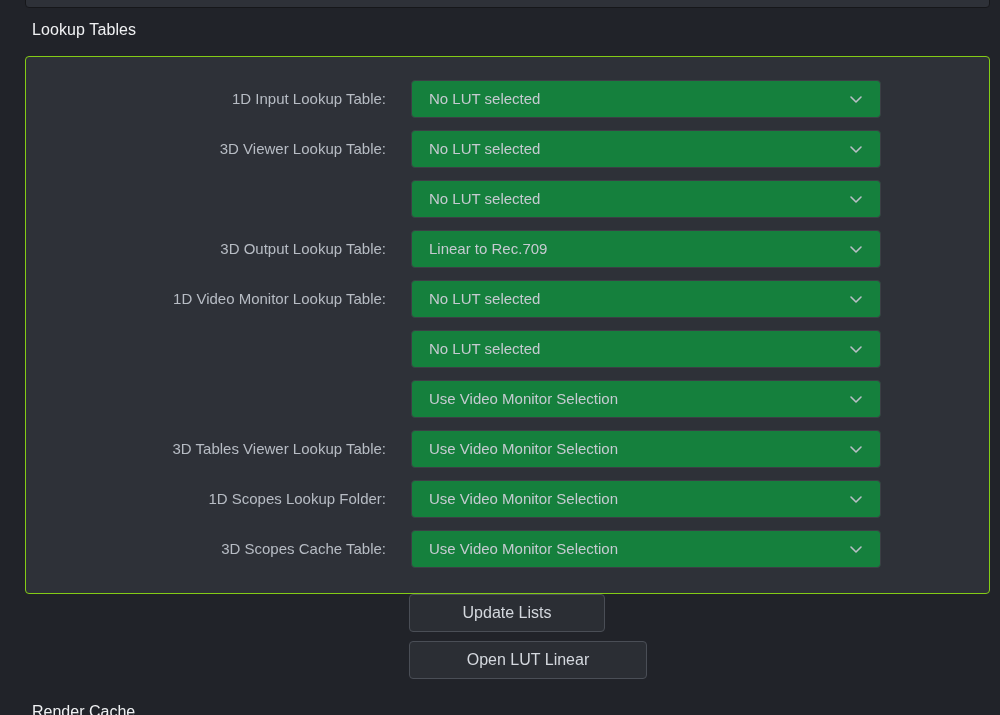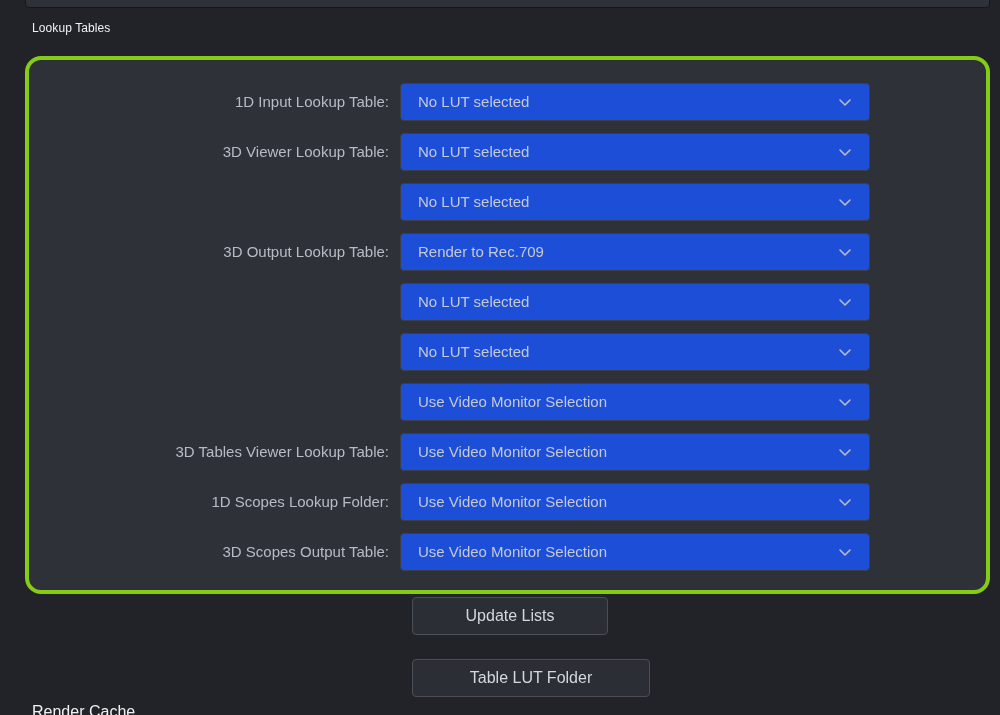--- a/index.html
+++ b/index.html
@@ -36,36 +36,36 @@
     border: 1px solid #16171a;
     border-radius: 4px;
     box-sizing: border-box;
   }
 
   
   .section-title {
     position: absolute;
     left: 32px;
     top: 21px;
-    font-size: 12px;
+    font-size: 16px;
     color: #f0f1f3;
     letter-spacing: 0.1px;
     white-space: nowrap;
   }
 
   
   .group-box {
     position: absolute;
     left: 25px;
     top: 56px;
     width: 965px;
     height: 538px;
     background: #2e3138;
-    border: 4px solid #84cc16;
-    border-radius: 16px;
+    border: 1px solid #84cc16;
+    border-radius: 4px;
     box-sizing: border-box;
   }
 
   
   .rows {
     position: absolute;
     left: 0;
     top: 23px;
     width: 100%;
   }
@@ -81,25 +81,25 @@
     line-height: 38px;
     text-align: right;
     font-size: 15px;
     color: #b7bcc4;
     white-space: nowrap;
   }
 
   
   .combo {
     position: absolute;
-    left: 371px;
+    left: 385px;
     top: 0;
     width: 470px;
     height: 38px;
-    background: #1d4ed8;
+    background: #15803d;
     border: 1px solid #3c3f45;
     border-radius: 4px;
     box-sizing: border-box;
     cursor: pointer;
   }
   .combo-value {
     position: absolute;
     left: 17px;
     top: 0;
     right: 44px;
@@ -137,21 +137,21 @@
     color: #d4d8de;
     font-family: "Liberation Sans", sans-serif;
     font-size: 16px;
     line-height: 34px;
     text-align: center;
     padding: 0;
     box-sizing: border-box;
     cursor: pointer;
     white-space: nowrap;
   }
-  .btn-update { width: 196px; margin-bottom: 24px; }
+  .btn-update { width: 196px; margin-bottom: 9px; }
   .btn-open   { width: 238px; }
 
   
   .next-section-title {
     position: absolute;
     left: 32px;
     top: 703px;
     font-size: 16px;
     color: #f0f1f3;
     white-space: nowrap;
@@ -197,29 +197,30 @@
             <div class="combo-arrow">
               <svg width="16" height="16" viewBox="0 0 16 16">
                 <path d="M3 6 L8 11 L13 6" fill="none" stroke="#b9bec6" stroke-width="1.6" stroke-linecap="round" stroke-linejoin="round"></path>
               </svg>
             </div>
           </div>
         </div>
         <div class="row">
           <div class="row-label">3D Output Lookup Table:</div>
           <div class="combo">
-            <div class="combo-value">Render to Rec.709</div>
-            <div class="combo-arrow">
-              <svg width="16" height="16" viewBox="0 0 16 16">
-                <path d="M3 6 L8 11 L13 6" fill="none" stroke="#b9bec6" stroke-width="1.6" stroke-linecap="round" stroke-linejoin="round"></path>
-              </svg>
-            </div>
-          </div>
-        </div>
-        <div class="row">
+            <div class="combo-value">Linear to Rec.709</div>
+            <div class="combo-arrow">
+              <svg width="16" height="16" viewBox="0 0 16 16">
+                <path d="M3 6 L8 11 L13 6" fill="none" stroke="#b9bec6" stroke-width="1.6" stroke-linecap="round" stroke-linejoin="round"></path>
+              </svg>
+            </div>
+          </div>
+        </div>
+        <div class="row">
+          <div class="row-label">1D Video Monitor Lookup Table:</div>
           <div class="combo">
             <div class="combo-value">No LUT selected</div>
             <div class="combo-arrow">
               <svg width="16" height="16" viewBox="0 0 16 16">
                 <path d="M3 6 L8 11 L13 6" fill="none" stroke="#b9bec6" stroke-width="1.6" stroke-linecap="round" stroke-linejoin="round"></path>
               </svg>
             </div>
           </div>
         </div>
         <div class="row">
@@ -258,33 +259,33 @@
           <div class="combo">
             <div class="combo-value">Use Video Monitor Selection</div>
             <div class="combo-arrow">
               <svg width="16" height="16" viewBox="0 0 16 16">
                 <path d="M3 6 L8 11 L13 6" fill="none" stroke="#b9bec6" stroke-width="1.6" stroke-linecap="round" stroke-linejoin="round"></path>
               </svg>
             </div>
           </div>
         </div>
         <div class="row">
-          <div class="row-label">3D Scopes Output Table:</div>
+          <div class="row-label">3D Scopes Cache Table:</div>
           <div class="combo">
             <div class="combo-value">Use Video Monitor Selection</div>
             <div class="combo-arrow">
               <svg width="16" height="16" viewBox="0 0 16 16">
                 <path d="M3 6 L8 11 L13 6" fill="none" stroke="#b9bec6" stroke-width="1.6" stroke-linecap="round" stroke-linejoin="round"></path>
               </svg>
             </div>
           </div>
         </div>
       </div>
 
     <div class="buttons">
       <button class="btn btn-update">Update Lists</button>
-      <button class="btn btn-open">Table LUT Folder</button>
+      <button class="btn btn-open">Open LUT Linear</button>
     </div>
   </div>
 
   <div class="next-section-title">Render Cache</div>
 
 </div>
 
 </body></html>

